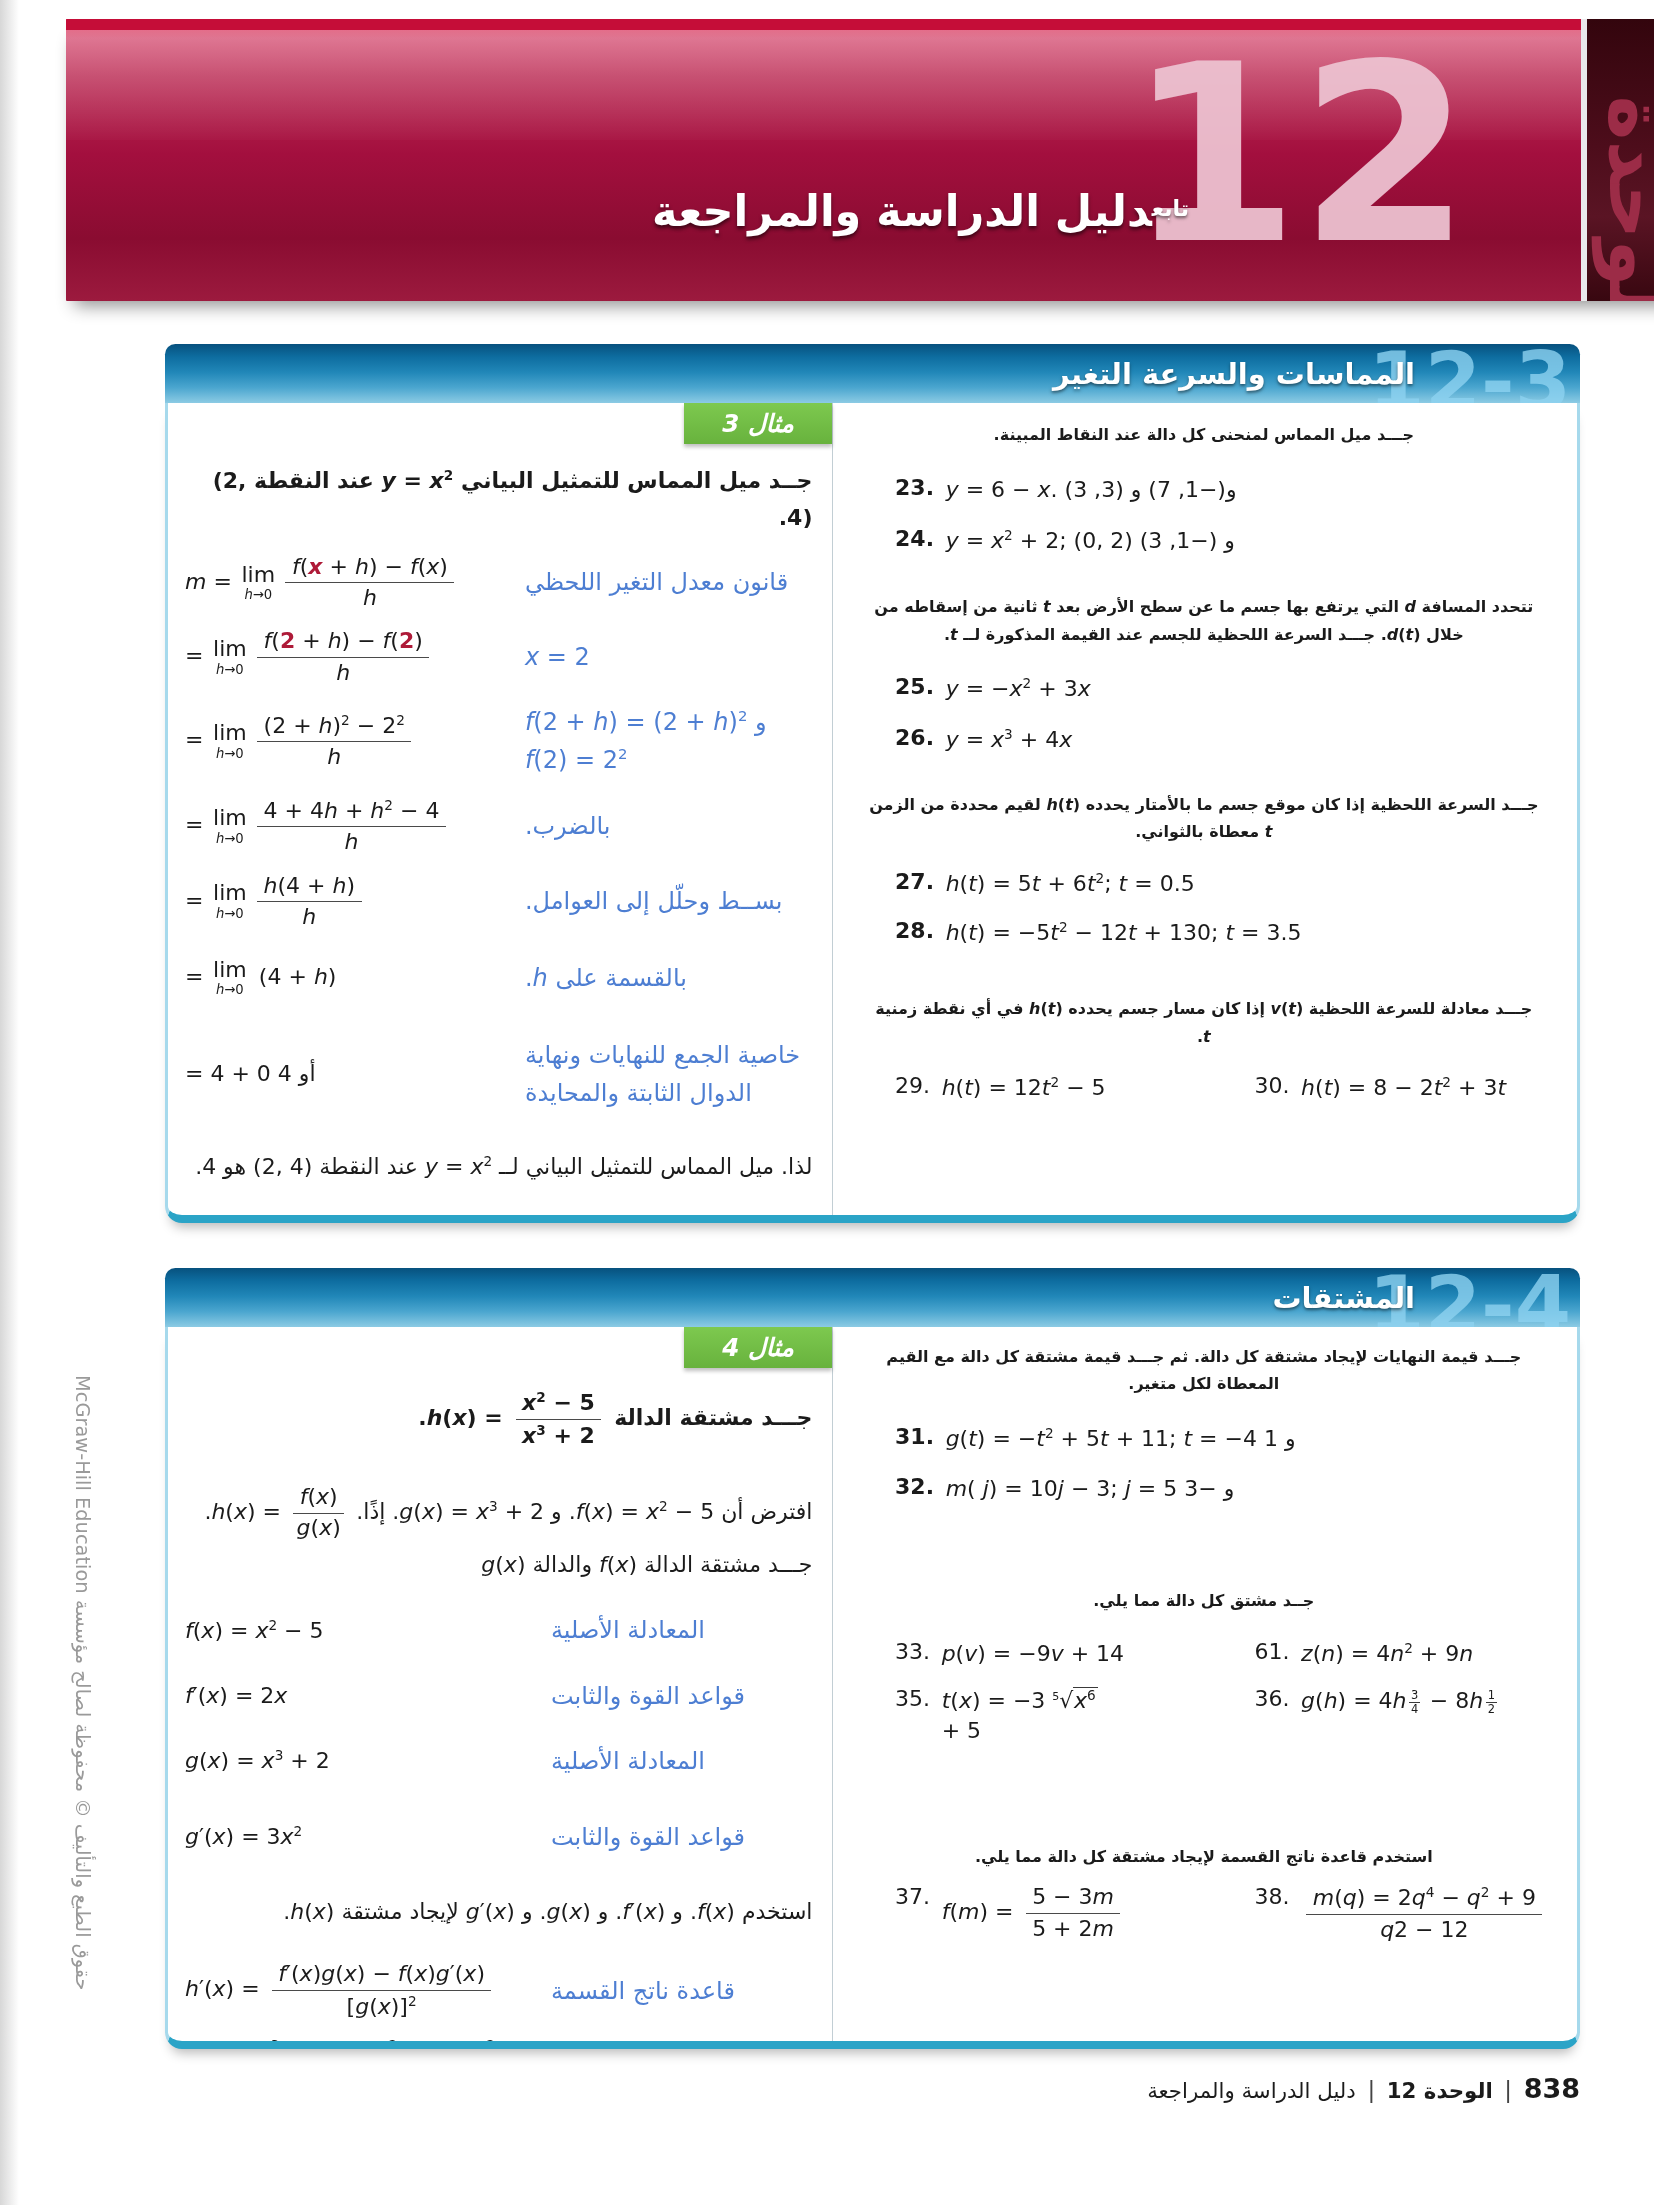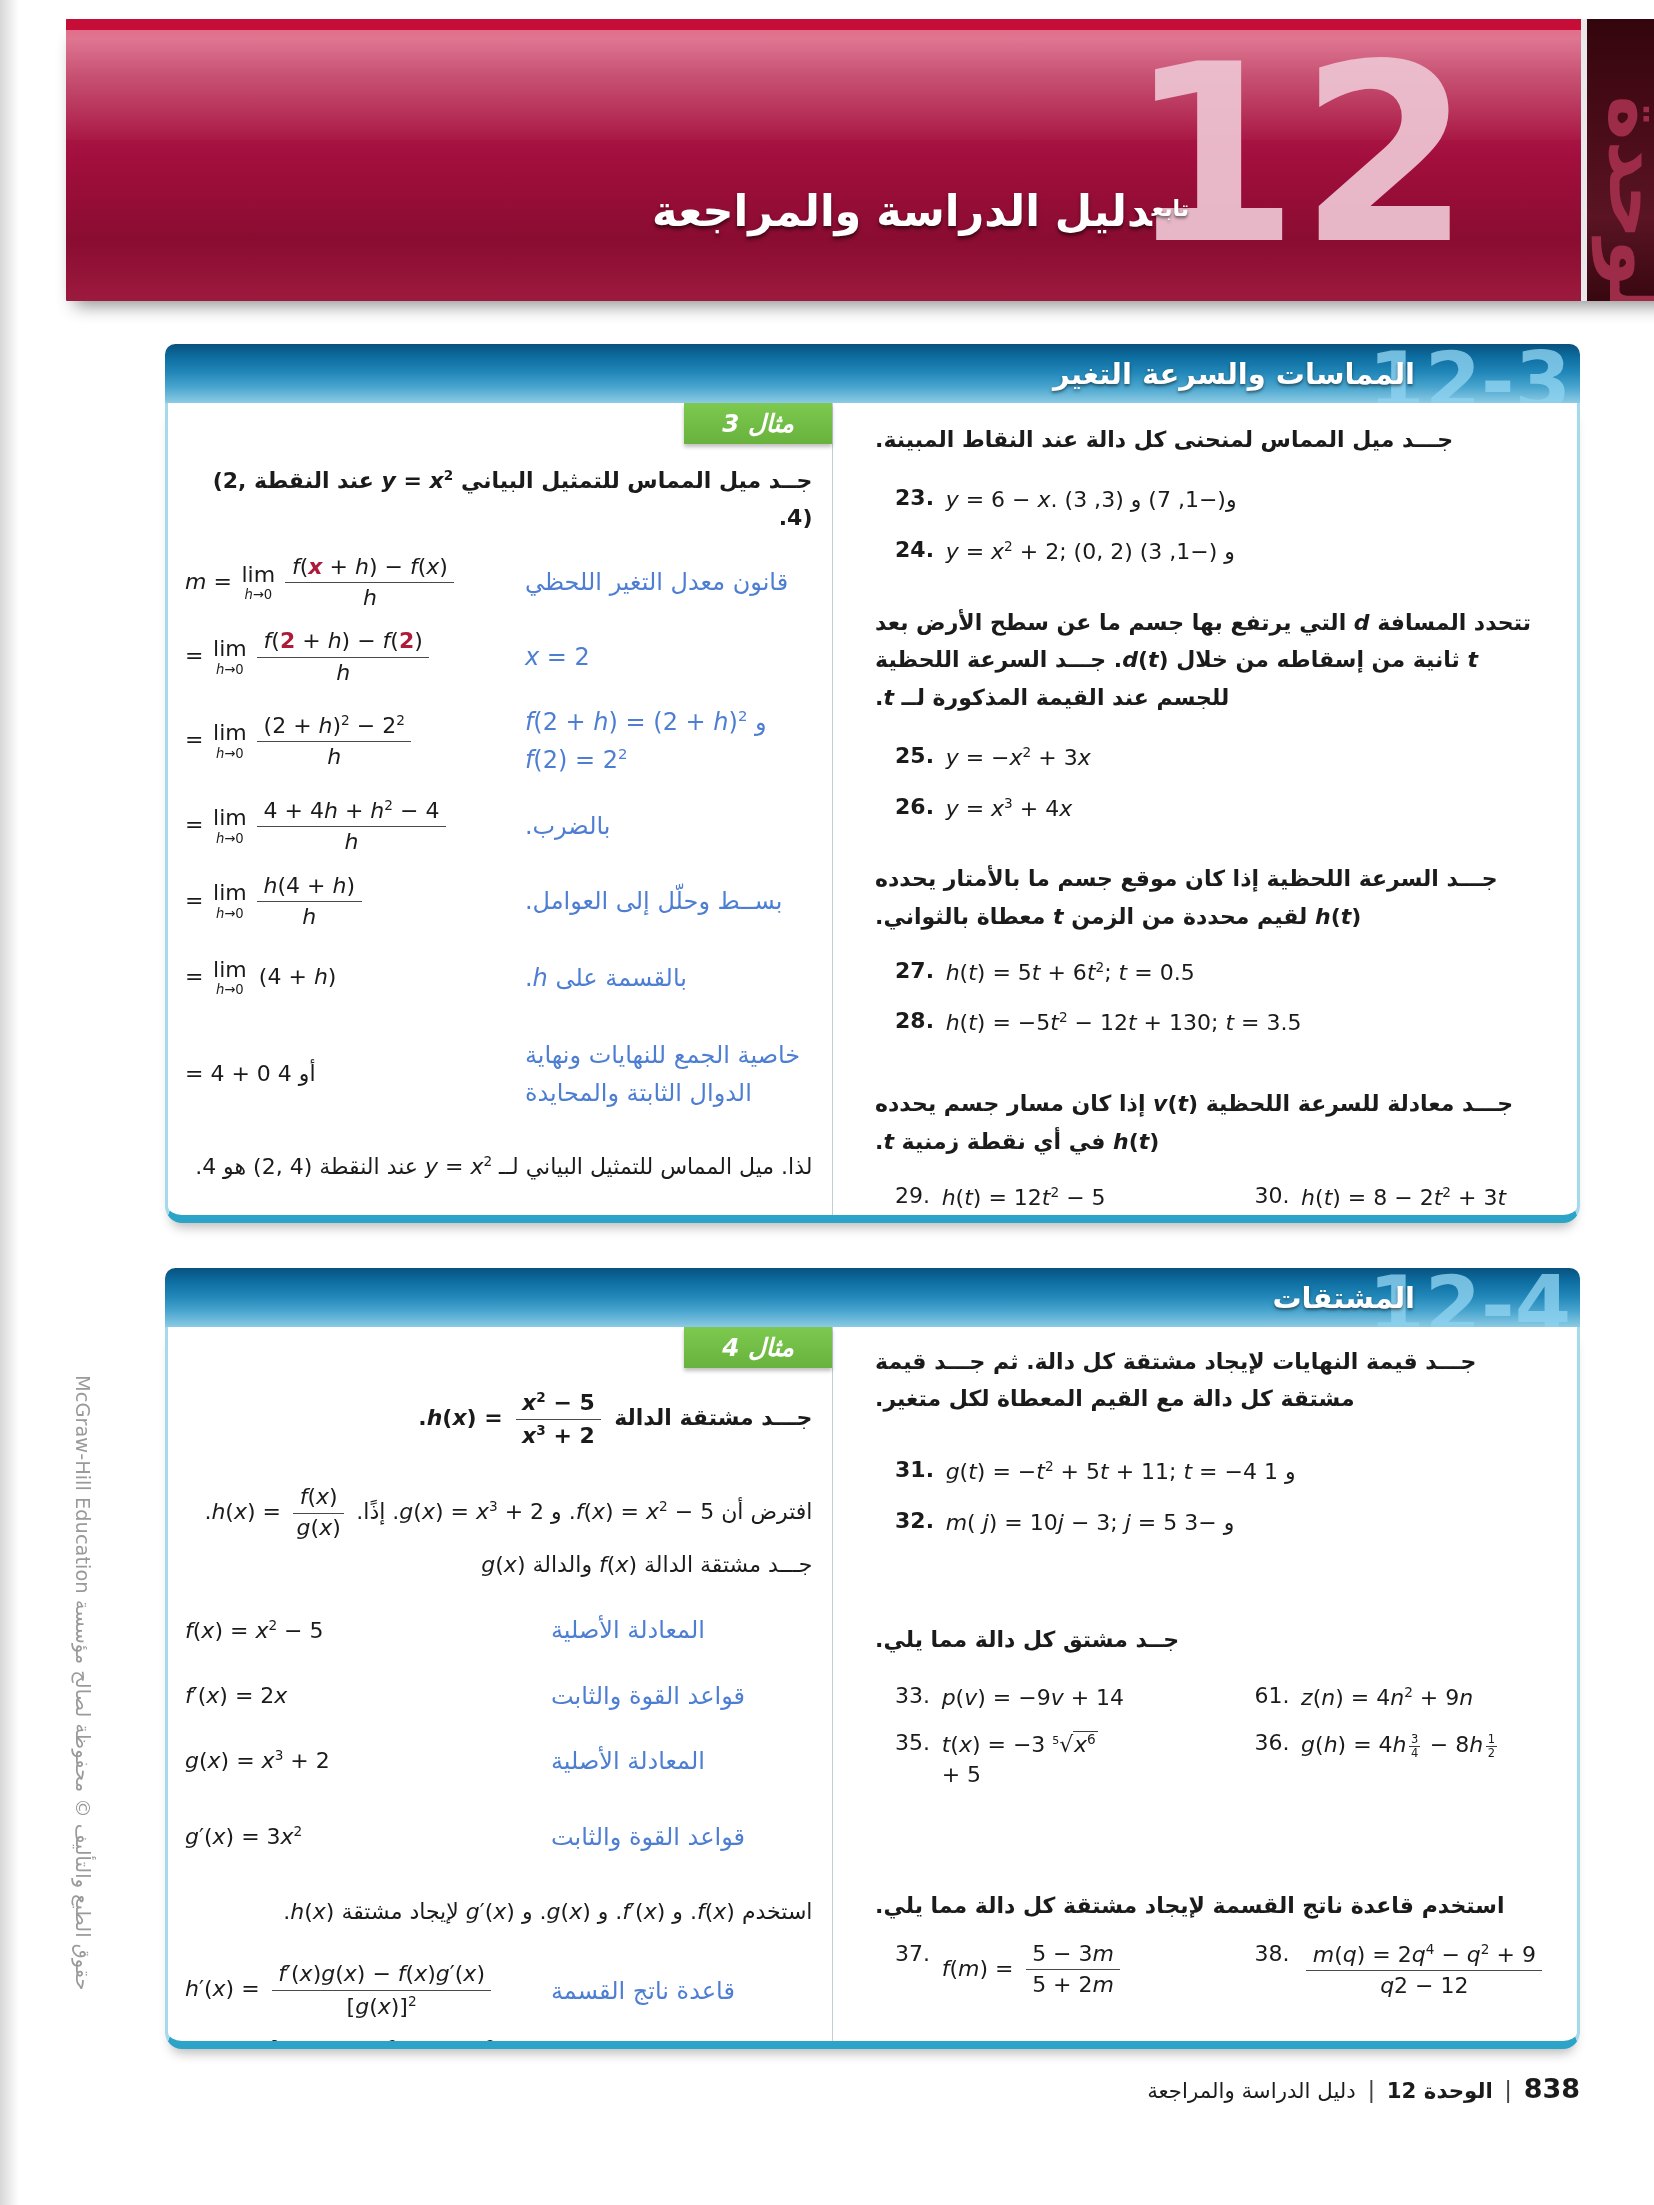--- a/index.html
+++ b/index.html
@@ -62,21 +62,21 @@
   .lim .l{font-style:normal;}
   .lim .u{font-size:0.6em;margin-top:2.6px;}
   .rad .idx{font-size:0.5em;vertical-align:super;}
   .rad .sqrt{font-style:normal;}
   .rad .rdc{border-top:1.9px solid #3a3a3a;padding:0 2.6px 0 0.6px;}
   .efrac{display:inline-flex;flex-direction:column;align-items:center;font-size:0.52em;line-height:1.15;
         vertical-align:9px;margin:0 2.6px;}
   .efrac .n{border-bottom:1.3px solid #3a3a3a;padding:0 1.9px;}
 
   
-  .para{direction:rtl;text-align:left;font-size:22px;font-weight:bold;line-height:1.72;margin:16px;}
+  .para{direction:rtl;text-align:center;font-size:16px;font-weight:bold;line-height:1.72;margin:8px;}
   .item{direction:ltr;display:flex;gap:11.6px;align-items:flex-start;padding-left:36px;font-size:22px;}
   .item .no{font-weight:bold;white-space:nowrap;}
   .pair{display:flex;direction:ltr;padding-left:36px;}
   .pair .cell{display:flex;gap:11.6px;font-size:22px;align-items:flex-start;}
   .pair .c1{flex:0 0 55%;}
 
   
   .footer{position:absolute;right:74px;top:2073px;direction:rtl;font-size:21.3px;color:#1b1b1b;}
   .footer .fp{font-size:27px;font-weight:bold;}
   .footer .fu{font-weight:bold;}
@@ -269,21 +269,21 @@
                   <span class="nu">2<i>x</i>(<i>x</i><sup>3</sup> + 2) − (<i>x</i><sup>2</sup> − 5) 3<i>x</i><sup>2</sup></span>
                   <span class="de">(<i>x</i><sup>3</sup> + 2)<sup>2</sup></span>
                 </span></div>
               <div class="note">عوّض</div>
             </div>
 
         </div>
       </div>
       <div class="col-ex">
         <p class="para" style="margin-top:15.5px;">جـــد قيمة النهايات لإيجاد مشتقة كل دالة. ثم جـــد قيمة مشتقة كل دالة مع القيم المعطاة لكل متغير.</p>
-        <div class="item" style="margin-top:39px;">
+        <div class="item" style="margin-top:26px;">
             <span class="no">31.</span>
             <span class="mth"><i>g</i>(<i>t</i>) = −<i>t</i><sup>2</sup> + 5<i>t</i> + 11; <i>t</i> = −4 و 1</span>
           </div>
         <div class="item" style="margin-top:20.7px;">
             <span class="no">32.</span>
             <span class="mth"><i>m</i>( <i>j</i>) = 10<i>j</i> − 3; <i>j</i> = 5 و −3</span>
           </div>
         <p class="para" style="margin-top:83px;">جــد مشتق كل دالة مما يلي.</p>
         <div class="pair" style="margin-top:24.6px;">
           <div class="cell c1">

